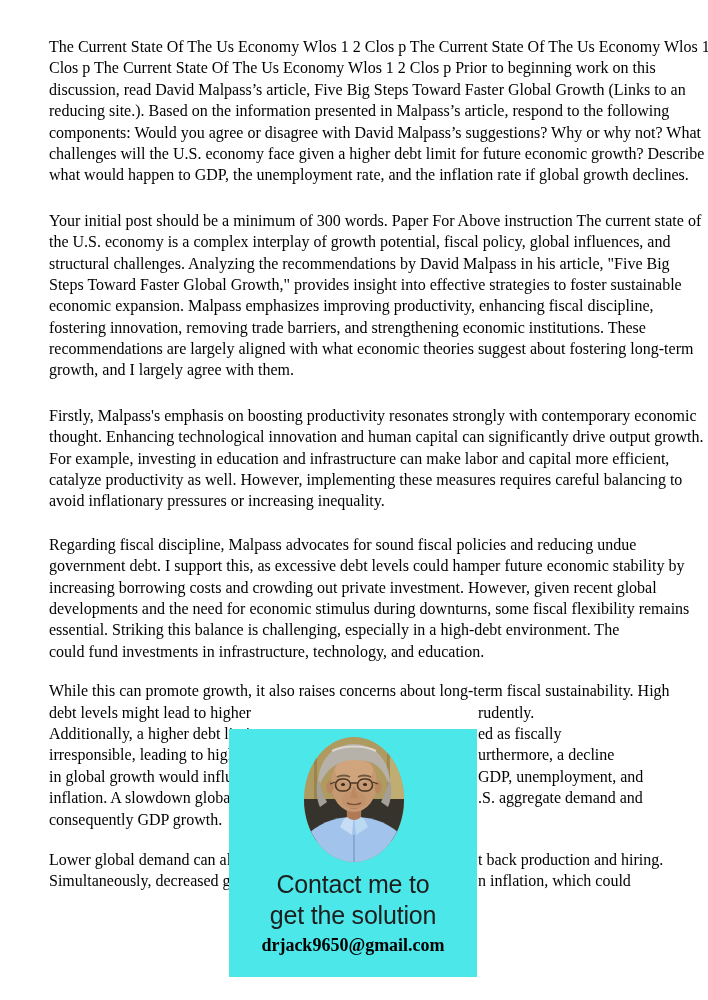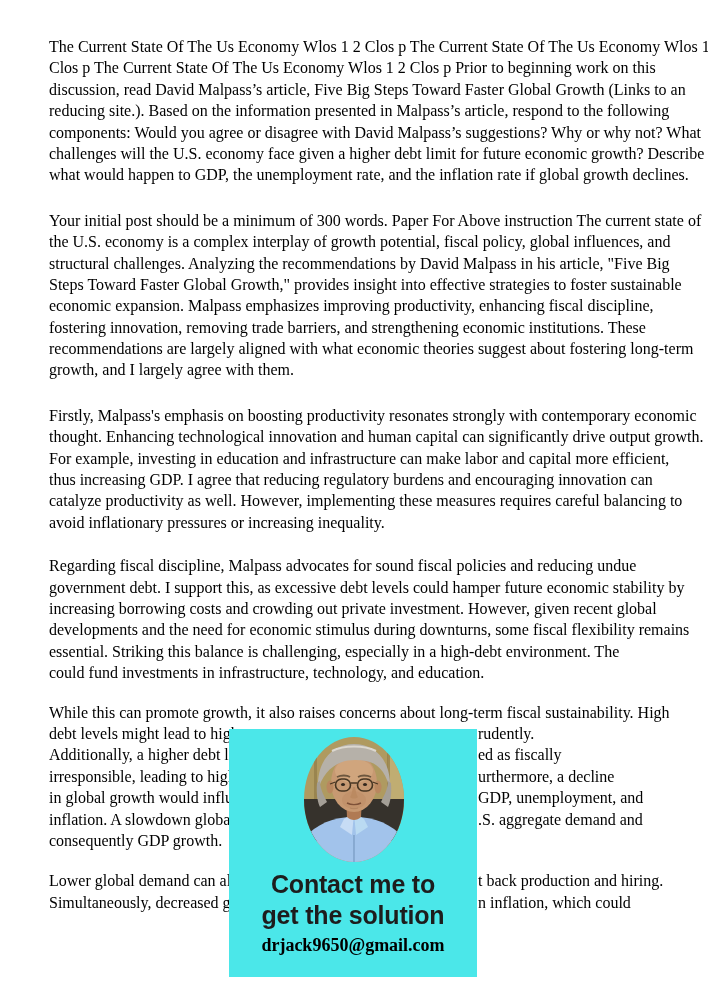--- a/index.html
+++ b/index.html
@@ -44,21 +44,21 @@
     left: 75px; top: 8px;
     width: 100px; height: 125px;
   }
   .photo svg { display: block; width: 100%; height: 100%; }
   .heading {
     position: absolute;
     top: 140px; left: 0;
     width: 100%;
     text-align: center;
     font-family: "Liberation Sans", sans-serif;
-    font-weight: 700;
+    font-weight: 400;
     font-size: 25px;
     line-height: 31px;
     letter-spacing: -0.2px;
     color: #1D1D1D;
   }
   .email {
     position: absolute;
     top: 206px; left: 0;
     width: 100%;
     text-align: center;
@@ -90,21 +90,20 @@
         <div class="line">Steps Toward Faster Global Growth," provides insight into effective strategies to foster sustainable</div>
         <div class="line">economic expansion. Malpass emphasizes improving productivity, enhancing fiscal discipline,</div>
         <div class="line">fostering innovation, removing trade barriers, and strengthening economic institutions. These</div>
         <div class="line">recommendations are largely aligned with what economic theories suggest about fostering long-term</div>
         <div class="line">growth, and I largely agree with them.</div>
       </div>
       <div class="para" style="margin-top: 24px;">
         <div class="line">Firstly, Malpass's emphasis on boosting productivity resonates strongly with contemporary economic</div>
         <div class="line">thought. Enhancing technological innovation and human capital can significantly drive output growth.</div>
         <div class="line">For example, investing in education and infrastructure can make labor and capital more efficient,</div>
-        <div class="line">thus increasing GDP. I agree that reducing regulatory burdens and encouraging innovation can</div>
         <div class="line">catalyze productivity as well. However, implementing these measures requires careful balancing to</div>
         <div class="line">avoid inflationary pressures or increasing inequality.</div>
       </div>
       <div class="para" style="margin-top: 22px;">
         <div class="line">Regarding fiscal discipline, Malpass advocates for sound fiscal policies and reducing undue</div>
         <div class="line">government debt. I support this, as excessive debt levels could hamper future economic stability by</div>
         <div class="line">increasing borrowing costs and crowding out private investment. However, given recent global</div>
         <div class="line">developments and the need for economic stimulus during downturns, some fiscal flexibility remains</div>
         <div class="line">essential. Striking this balance is challenging, especially in a high-debt environment. The</div>
         <div class="line">could fund investments in infrastructure, technology, and education.</div>

